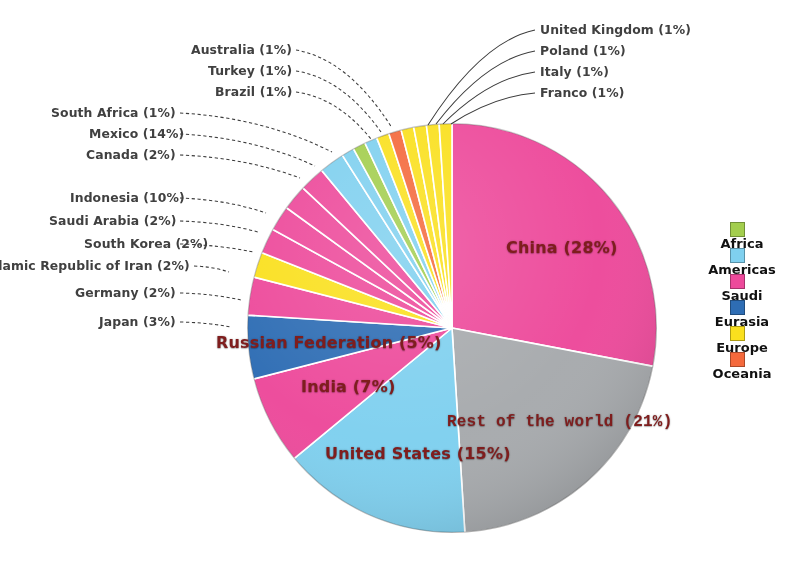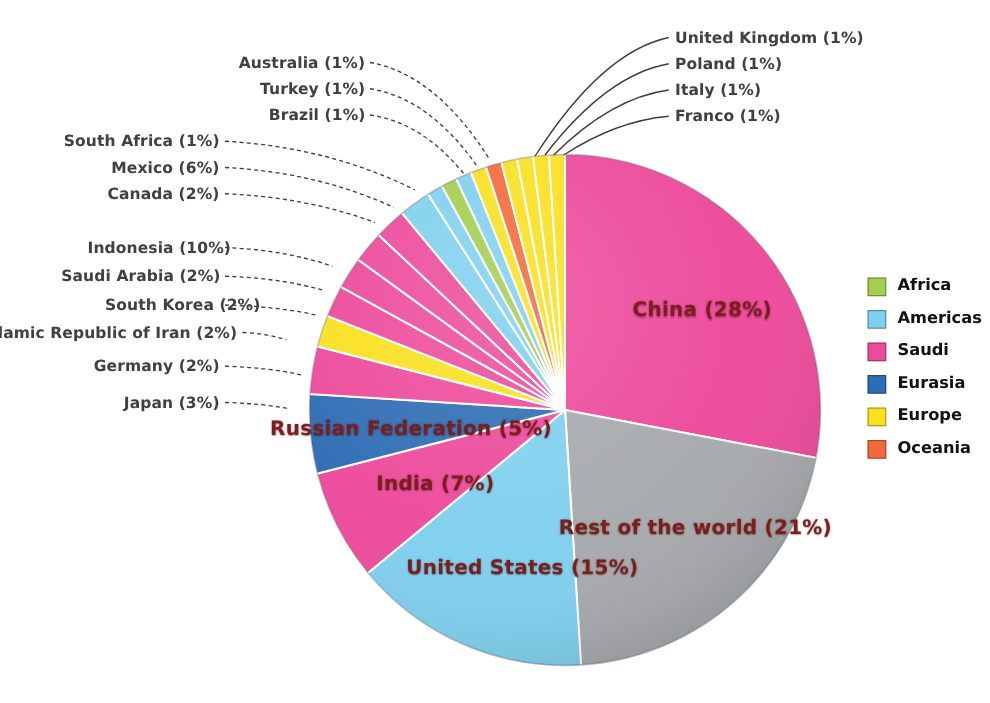--- a/index.html
+++ b/index.html
@@ -35,22 +35,23 @@
     line-height:1;
   }
 
   #legend{
     position:absolute;
     left:694px;top:222px;
     width:96px;
   }
   .legend-row{
     display:flex;
-    align-items:flex-start;
+    align-items:center;
     height:26px;
+    flex-direction:column;
   }
   .legend-swatch{
     width:15px;height:15px;
     border:1px solid rgba(0,0,0,.30);
     box-sizing:border-box;
     flex:0 0 auto;
     margin-right:9px;
   }
   .legend-text{
     font-size:13px;
@@ -112,32 +113,32 @@
       <path d="M 296.0 71.0 Q 342.8 78.3 381 132" fill="none" stroke="#3b3b3b" stroke-width="1.05" stroke-dasharray="3.2,2.6"></path>
       <path d="M 296.0 50.0 Q 348.8 59.4 392 128" fill="none" stroke="#3b3b3b" stroke-width="1.05" stroke-dasharray="3.2,2.6"></path>
       <path d="M 535.0 93.0 Q 493.0 96.7 451 124" fill="none" stroke="#3b3b3b" stroke-width="1.05"></path>
       <path d="M 535.0 72.0 Q 489.0 78.2 443 124" fill="none" stroke="#3b3b3b" stroke-width="1.05"></path>
       <path d="M 535.0 51.0 Q 485.5 59.8 436 124" fill="none" stroke="#3b3b3b" stroke-width="1.05"></path>
       <path d="M 535.0 30.0 Q 481.5 41.4 428 125" fill="none" stroke="#3b3b3b" stroke-width="1.05"></path>
     </svg>
 
   <div id="labels-layer">
       <div class="slice-label" style="left: 506px; top: 240px; visibility: visible;">China (28%)</div>
-      <div class="slice-label" style="left: 447px; top: 414px; visibility: visible;">Rest of the world (21%)</div>
+      <div class="slice-label" style="left: 447px; top: 414px; visibility: visible; font-family: Liberation Mono, monospace;">Rest of the world (21%)</div>
       <div class="slice-label" style="left: 325px; top: 446px; visibility: visible;">United States (15%)</div>
       <div class="slice-label" style="left: 301px; top: 379px; visibility: visible;">India (7%)</div>
       <div class="slice-label" style="left: 216px; top: 335px; visibility: visible;">Russian Federation (5%)</div>
       <div class="callout-label right-align" style="visibility: visible; left: 99px; top: 316px;">Japan (3%)</div>
       <div class="callout-label right-align" style="visibility: visible; left: 75px; top: 287px;">Germany (2%)</div>
       <div class="callout-label right-align" style="visibility: visible; left: -14px; top: 260px;">Islamic Republic of Iran (2%)</div>
       <div class="callout-label right-align" style="visibility: visible; left: 52px; top: 238px; margin-left: 32px;">South Korea (2%)</div>
       <div class="callout-label right-align" style="visibility: visible; left: 49px; top: 215px;">Saudi Arabia (2%)</div>
       <div class="callout-label right-align" style="visibility: visible; left: 70px; top: 192px;">Indonesia (10%)</div>
       <div class="callout-label right-align" style="visibility: visible; left: 86px; top: 149px;">Canada (2%)</div>
-      <div class="callout-label right-align" style="visibility: visible; left: 89px; top: 128px;">Mexico (6%)</div>
+      <div class="callout-label right-align" style="visibility: visible; left: 89px; top: 128px;">Mexico (14%)</div>
       <div class="callout-label right-align" style="visibility: visible; left: 51px; top: 107px;">South Africa (1%)</div>
       <div class="callout-label right-align" style="visibility: visible; left: 215px; top: 86px;">Brazil (1%)</div>
       <div class="callout-label right-align" style="visibility: visible; left: 208px; top: 65px;">Turkey (1%)</div>
       <div class="callout-label right-align" style="visibility: visible; left: 191px; top: 44px;">Australia (1%)</div>
       <div class="callout-label" style="visibility: visible; left: 540px; top: 87px;">Franco (1%)</div>
       <div class="callout-label" style="visibility: visible; left: 540px; top: 66px;">Italy (1%)</div>
       <div class="callout-label" style="visibility: visible; left: 540px; top: 45px;">Poland (1%)</div>
       <div class="callout-label" style="visibility: visible; left: 540px; top: 24px;">United Kingdom (1%)</div>
     </div>
 

